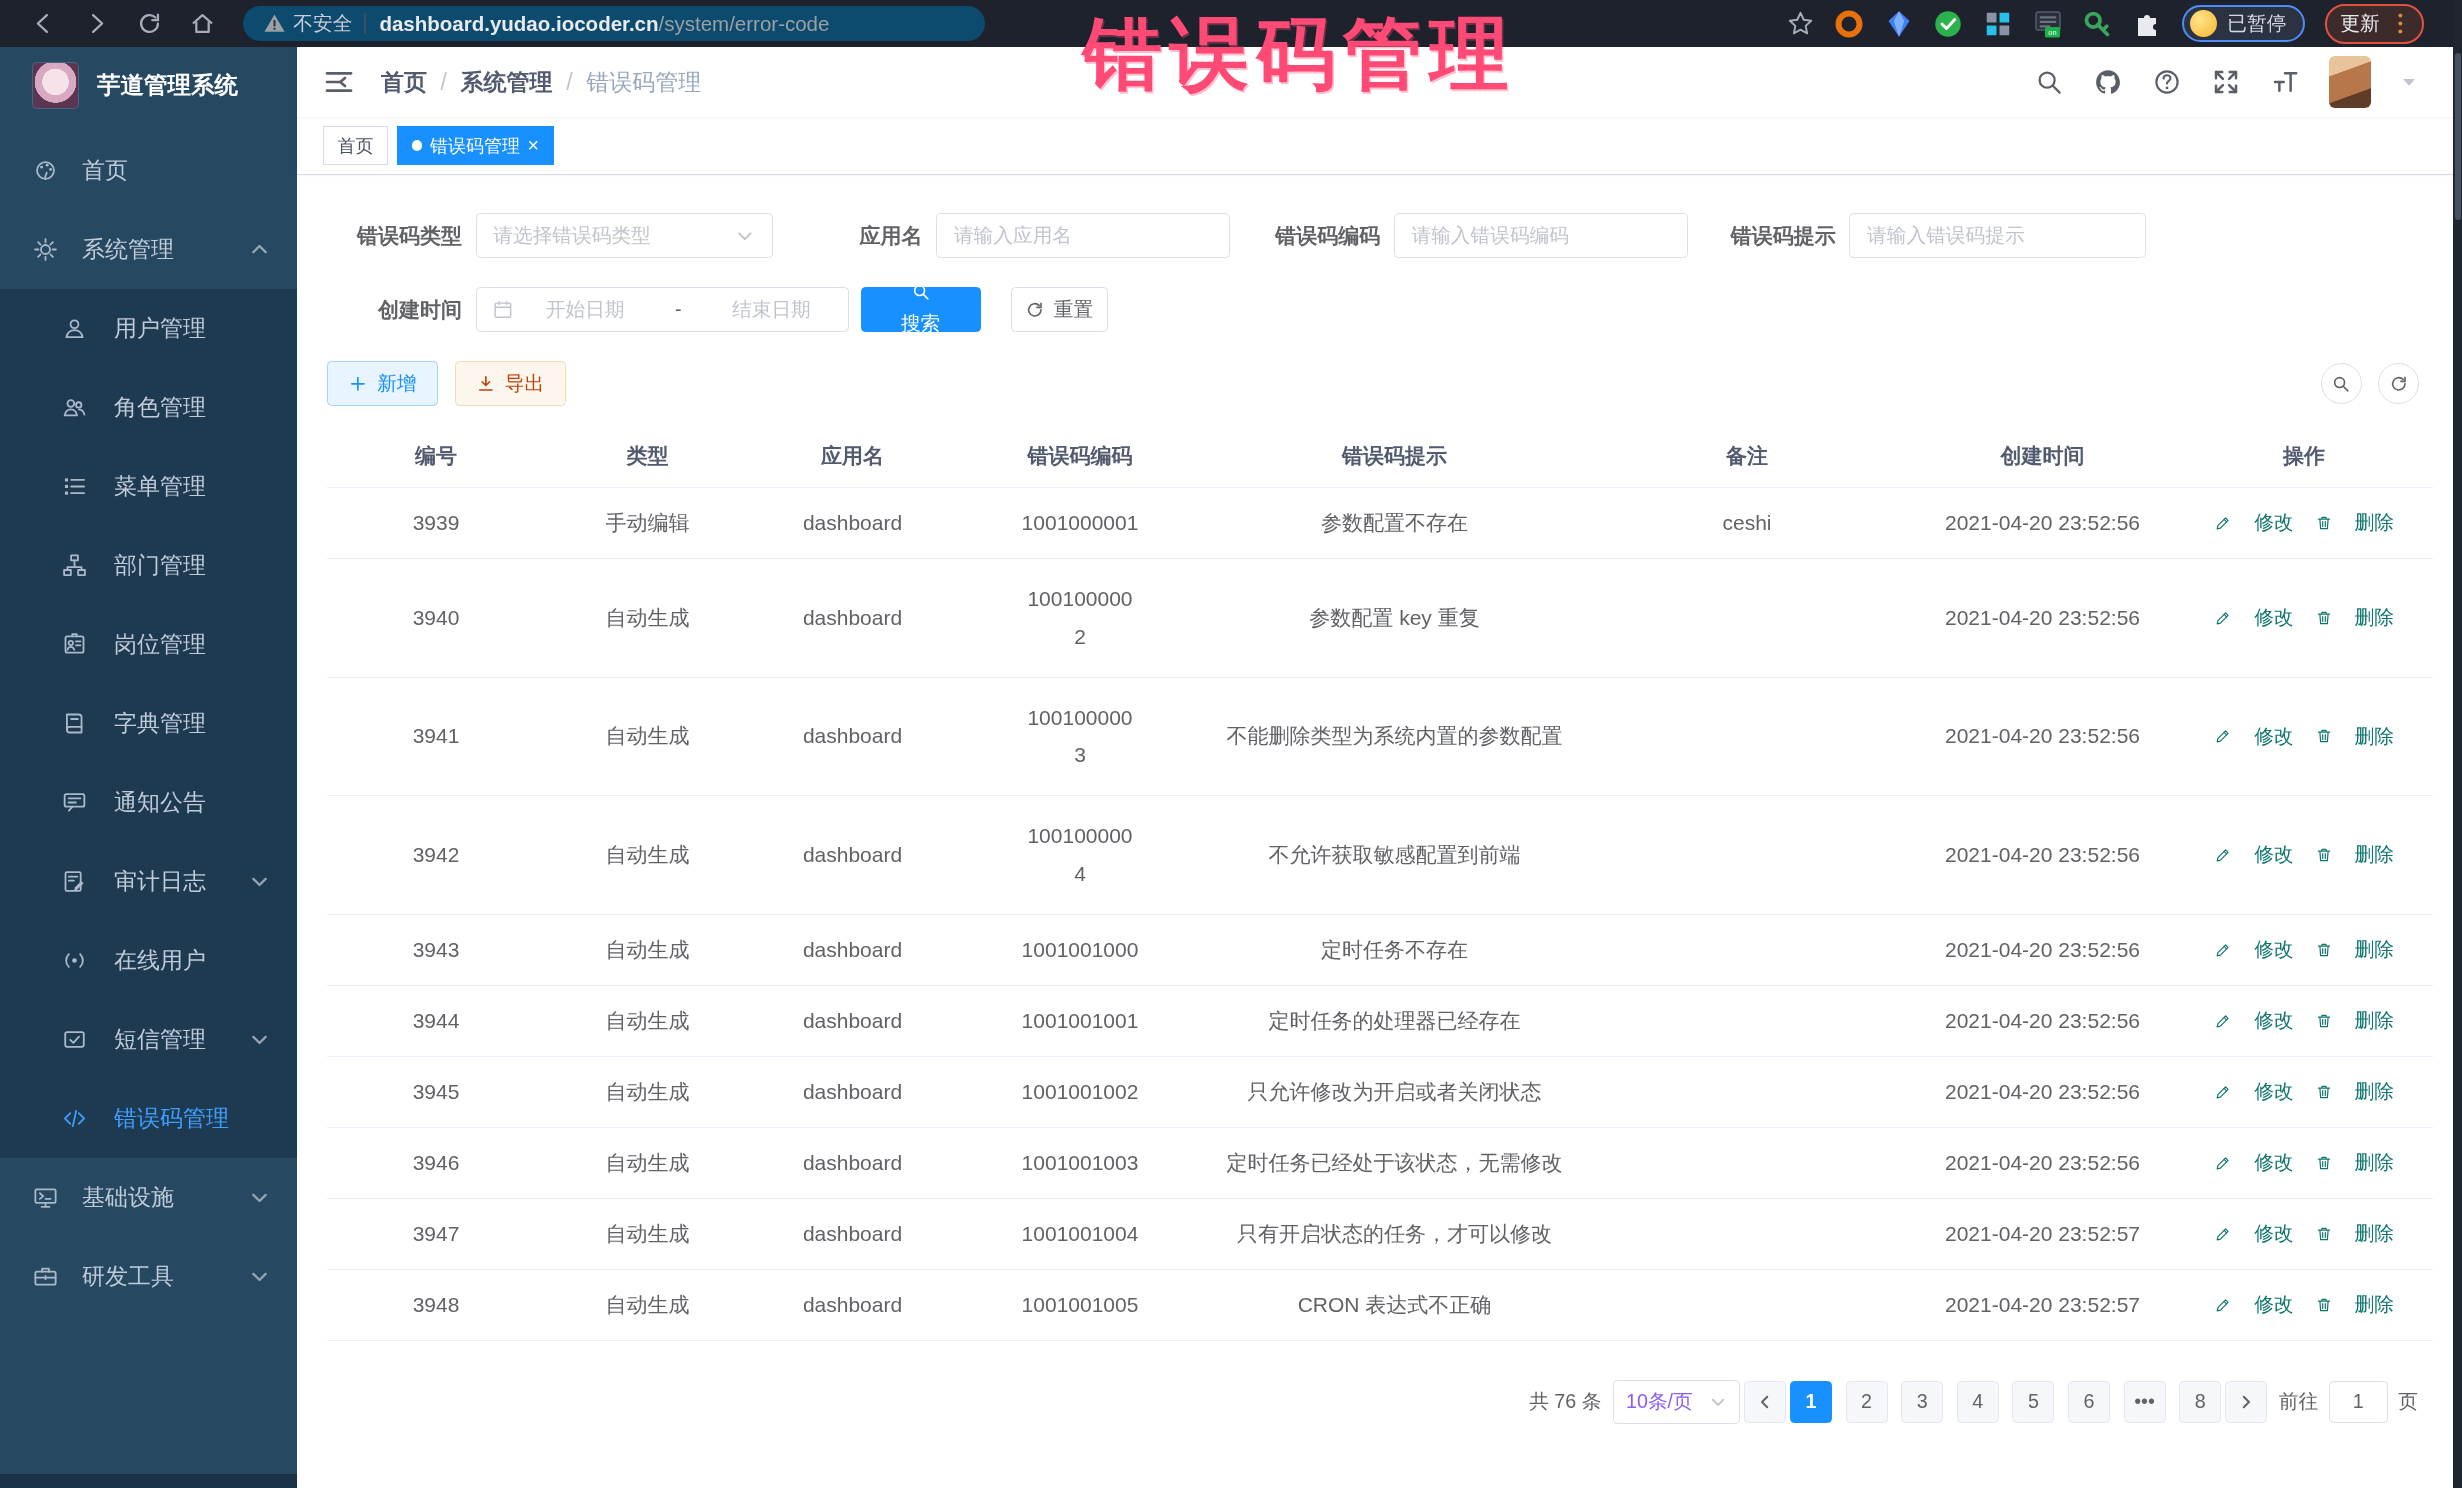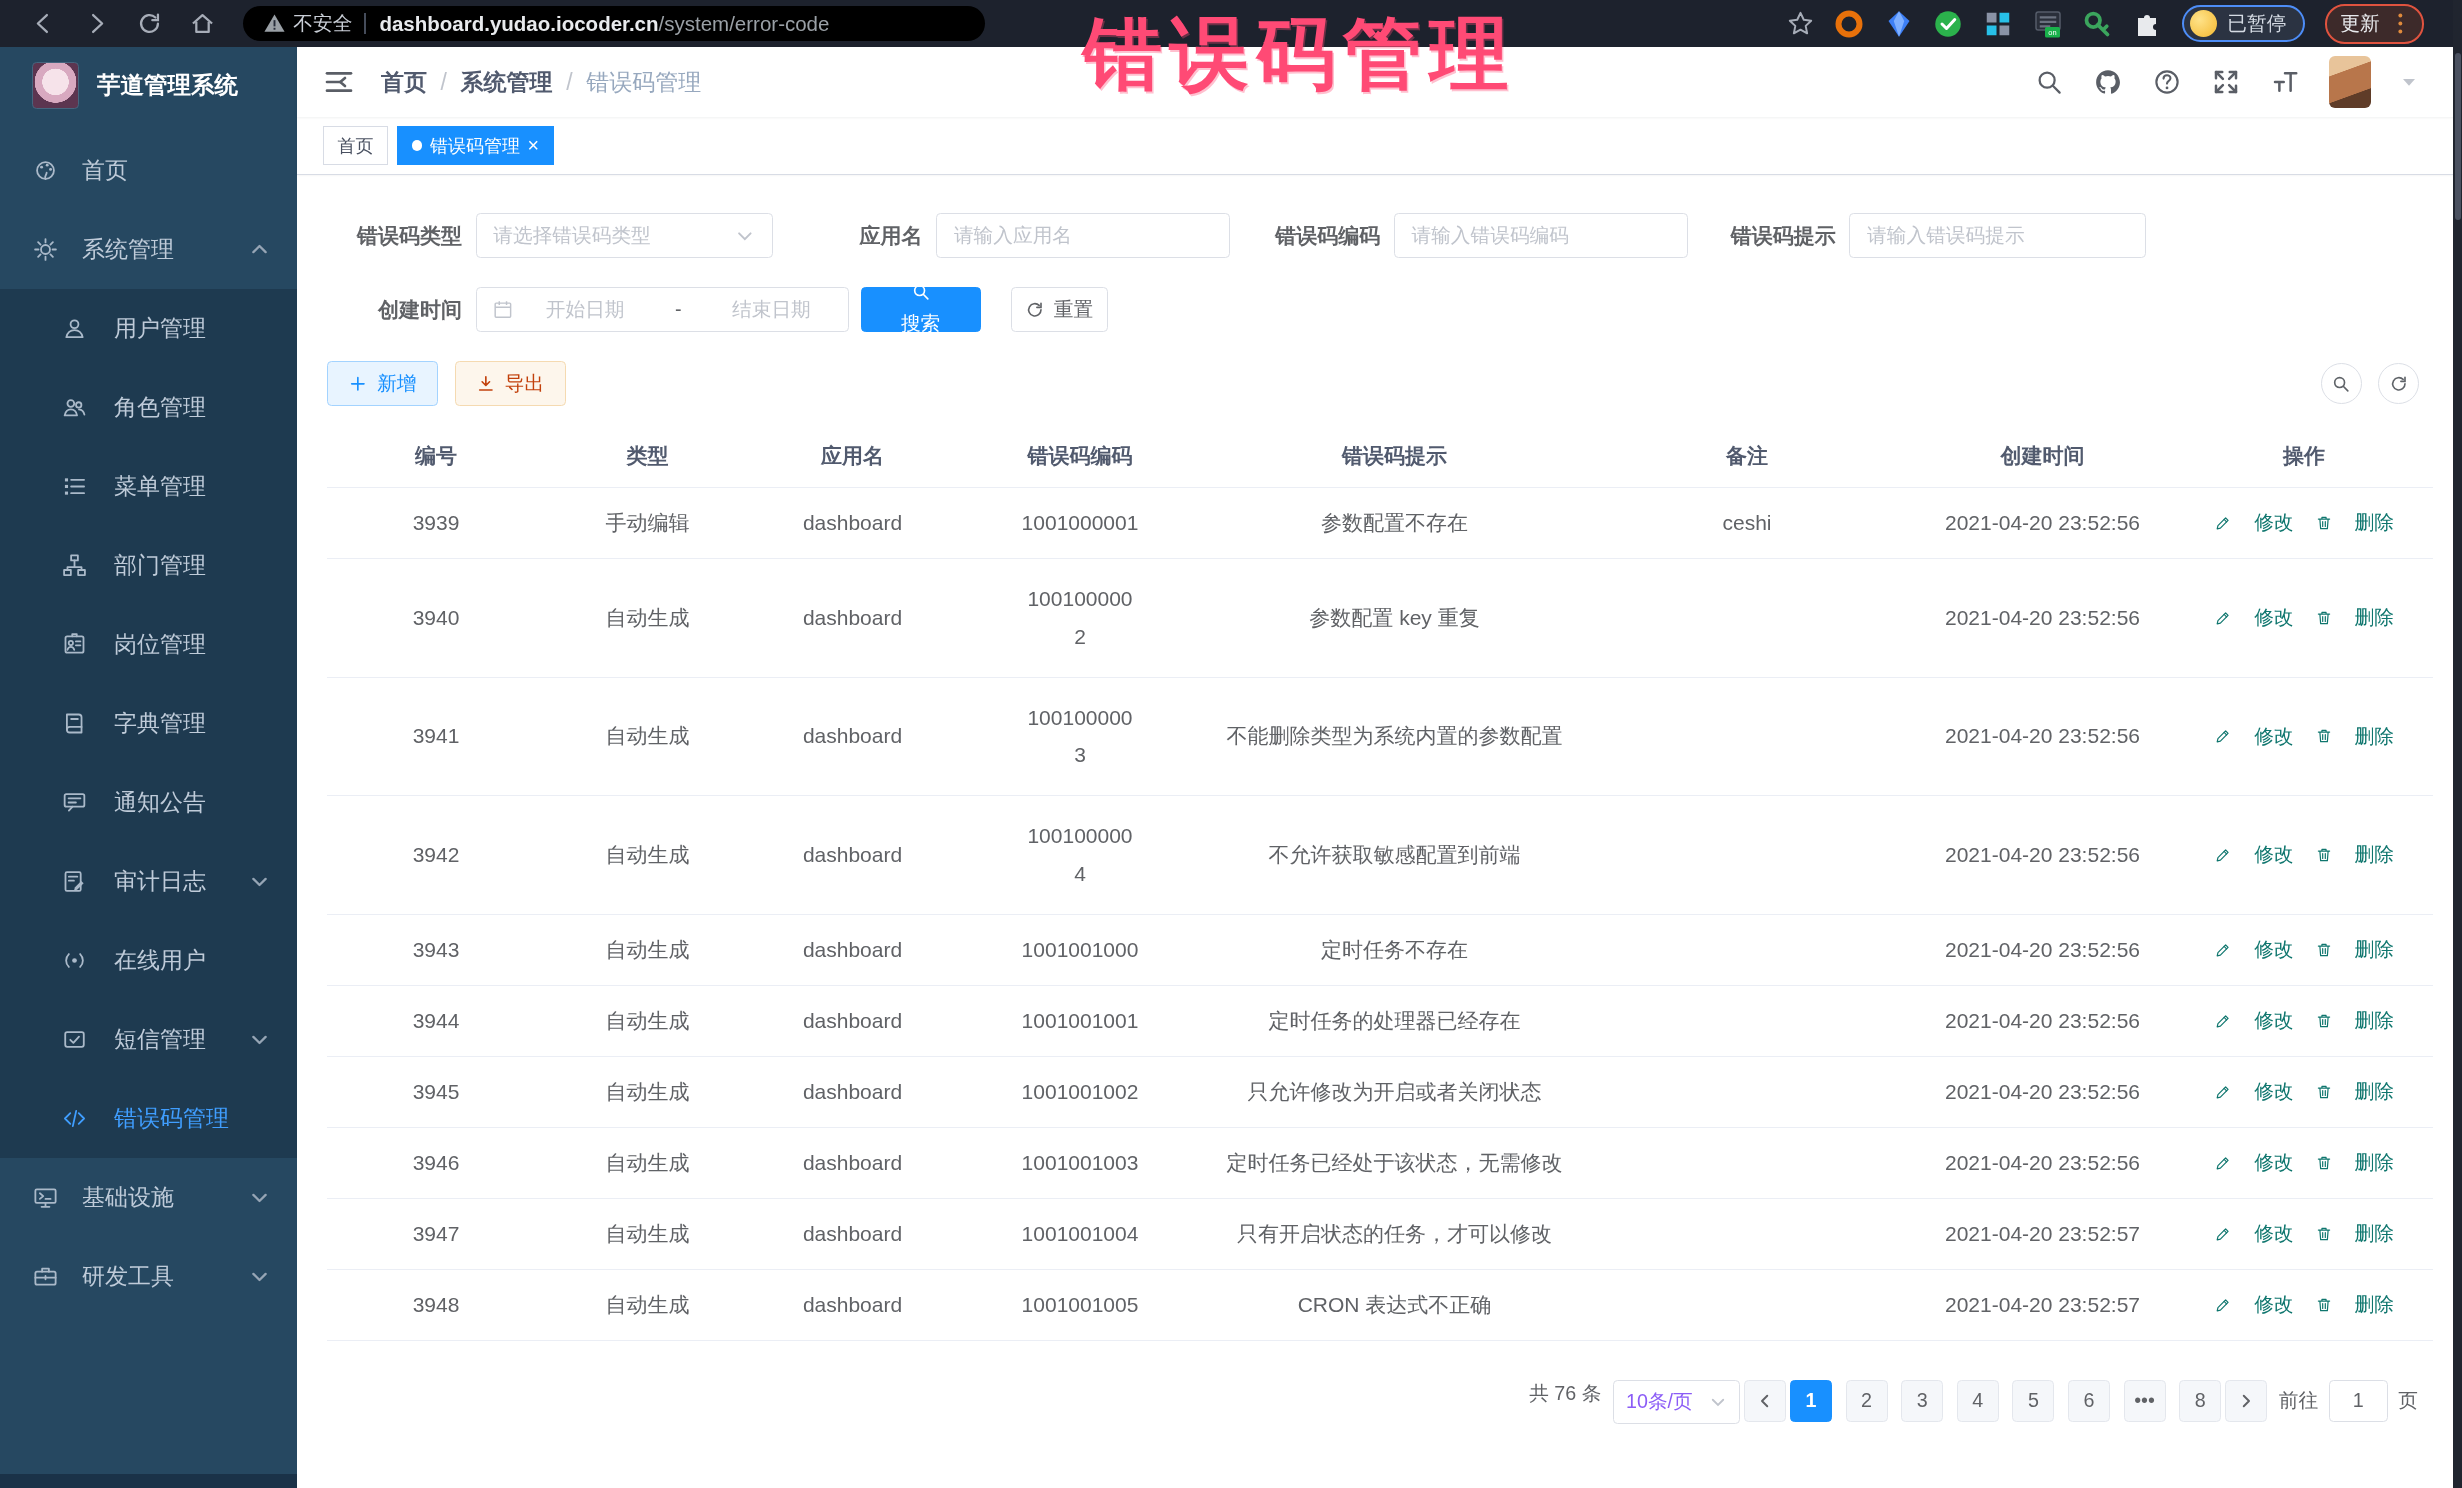--- a/index.html
+++ b/index.html
@@ -5,21 +5,21 @@
   * { margin:0; padding:0; box-sizing:border-box; }
   html,body { width:2462px; height:1488px; overflow:hidden; }
   body { font-family:"Liberation Sans","DejaVu Sans",sans-serif; background:#fff; position:relative; }
   .icon { display:inline-flex; align-items:center; justify-content:center; }
   .icon svg { width:100%; height:100%; display:block; }
 
   
   .chrome { position:absolute; left:0; top:0; width:2462px; height:47px; background:#1d222d; display:flex; align-items:center; z-index:5; }
   .chrome .navbtns { display:flex; align-items:center; gap:26px; margin-left:30px; color:#a7adb8; }
   .chrome .navbtns .icon { width:27px; height:27px; }
-  .urlpill { margin-left:27px; width:742px; height:35px; border-radius:17.4px; background:#000000; display:flex; align-items:center; padding:0 19.7px; }
+  .urlpill { margin-left:27px; width:742px; height:35px; border-radius:17.4px; background:#0c4a6e; display:flex; align-items:center; padding:0 19.7px; }
   .urlpill .warn { width:23px; height:23px; color:#9aa0a6; }
   .urlpill .sec { color:#c9ced6; font-size:19.7px; margin:0 12px 0 7.6px; }
   .urlpill .sep { width:1.5px; height:21px; background:#454c5a; margin-right:13.6px; }
   .urlpill .host { color:#e8eaed; font-size:20.5px; font-weight:bold; }
   .urlpill .path { color:#9aa0a6; font-size:20.5px; }
   .chrome .right { margin-left:auto; display:flex; align-items:center; gap:19.7px; margin-right:38px; }
   .chrome .star { width:27px; height:27px; color:#a7adb8; }
   .ext { width:30px; height:30px; }
   .pill-paused { display:flex; align-items:center; gap:10.6px; border:2.3px solid #4d8df7; border-radius:19.7px; background:#2b3342; padding:3px 16.7px 3px 6px; }
   .pill-paused .face { width:27px; height:27px; border-radius:50%; background:radial-gradient(circle at 35% 35%, #ffe38a, #f3b830); }
@@ -97,21 +97,21 @@
   .toolbar-right { position:absolute; right:13.6px; display:flex; gap:16.7px; }
 
   table.etable { width:2105px; border-collapse:collapse; margin-top:19.7px; table-layout:fixed; }
   .etable th { font-size:21px; color:#515a6e; font-weight:bold; padding:16.7px 7.6px; border-bottom:1.5px solid #ebeef5; text-align:center; }
   .etable td { font-size:21px; color:#606266; padding:21px 7.6px; border-bottom:1.5px solid #ebeef5; text-align:center; vertical-align:middle; word-wrap:break-word; }
   .code-wrap { display:inline-block; width:9.4ch; word-break:break-all; text-align:center; line-height:1.8; }
   .op-link { color:#0f766e; font-size:19.7px; display:inline-flex; align-items:center; gap:22px; cursor:pointer; text-decoration:none; }
   .op-link + .op-link { margin-left:21px; }
   .op-link .icon { width:18px; height:18px; }
 
-  .pagination { display:flex; align-items:flex-start; justify-content:flex-end; gap:4px; margin:39px 15px 0 0; font-size:19.7px; color:#606266; }
+  .pagination { display:flex; align-items:center; justify-content:flex-end; gap:4px; margin:39px 15px 0 0; font-size:19.7px; color:#606266; }
   .pag-total { margin-right:7.6px; }
   .pag-size { width:127px; height:44px; border:0.8px solid #dcdfe6; border-radius:4.5px; display:flex; align-items:center; justify-content:space-between; padding:0 12px; color:#8b5cf6; cursor:pointer; }
   .pag-size .cd { width:18px; height:18px; color:#c0c4cc; }
   .pag-btn { min-width:42px; height:42px; border-radius:4.5px; background:#f5f7fa; border:0.8px solid #e4e7ed; color:#606266; display:flex; align-items:center; justify-content:center; cursor:pointer; font-size:19.7px; }
   .pag-btn .icon { width:18px; height:18px; }
   .pag-btn.active { background:#1890ff; border-color:#1890ff; color:#fff; font-weight:bold; }
   .pag-goto { display:flex; align-items:center; gap:10.6px; margin-left:7.6px; }
   .pag-goto input { width:59px; height:42px; border:0.8px solid #dcdfe6; border-radius:4.5px; text-align:center; font-size:19.7px; color:#606266; outline:none; font-family:inherit; }
 
   .right-scroll { position:absolute; right:0; top:0; width:9px; height:1488px; background:#20252f; z-index:50; }

